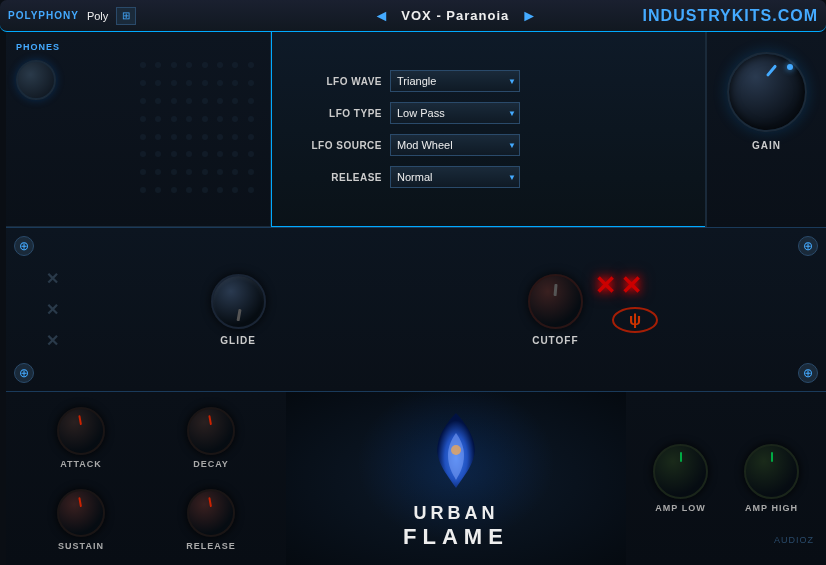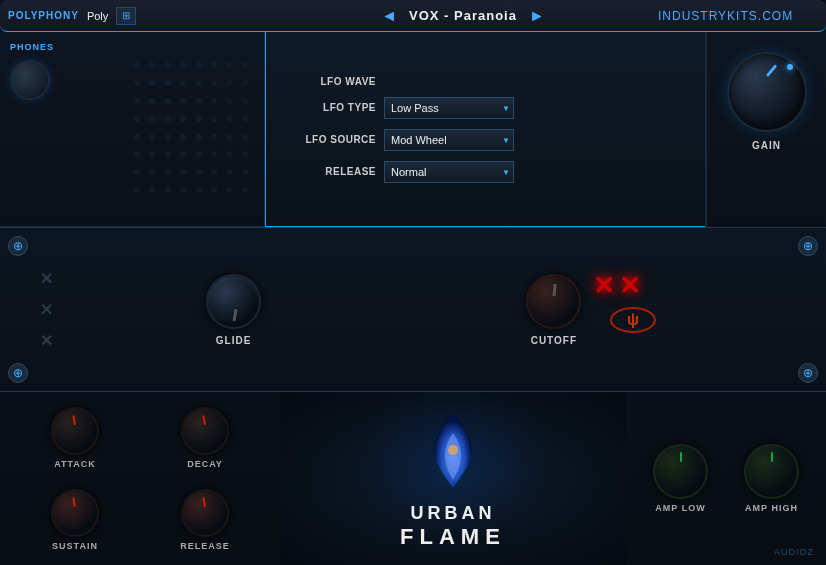--- a/index.html
+++ b/index.html
@@ -67,30 +67,31 @@
     }
     .preset-name {
       font-size: 13px;
       color: #eee;
       letter-spacing: 1px;
       font-weight: bold;
     }
     .top-bar-right {
       min-width: 160px;
       text-align: left;
-      font-size: 12px;
+      font-size: 16px;
       color: #4af;
       letter-spacing: 1px;
-      font-weight: normal;
+      font-weight: bold;
     }
 
     
     .main-content {
       display: flex;
       height: 533px;
+      padding-left: 6px;
     }
 
     
     .left-panel {
       width: 265px;
       background: linear-gradient(180deg, #0d1520 0%, #0a1018 100%);
       border-right: 1px solid #1a2a3a;
       position: relative;
     }
 
@@ -559,20 +560,28 @@
               <div class="speaker-dot"></div>
           </div>
         </div>
       </div>
 
       <div style="flex:1; background:linear-gradient(180deg,#0e1a28,#0a1218); border-left:1px solid #0af; border-right:1px solid #1a2a3a;">
         <div class="lfo-section">
 
           <div class="lfo-row">
             <span class="lfo-row-label">LFO WAVE</span>
+            <div class="lfo-select-wrap">
+              <select class="lfo-select">
+                <option>Triangle</option>
+                <option>Sine</option>
+                <option>Square</option>
+                <option>Sawtooth</option>
+              </select>
+            </div>
           </div>
 
           <div class="lfo-row">
             <span class="lfo-row-label">LFO TYPE</span>
             <div class="lfo-select-wrap">
               <select class="lfo-select">
                 <option selected="">Low Pass</option>
                 <option>High Pass</option>
                 <option>Band Pass</option>
               </select>
@@ -715,17 +724,17 @@
             <div class="small-knob has-green" style="background:radial-gradient(circle at 35% 30%,#1a2a1a,#060c12 70%);border-color:#1a251a;width:55px;height:55px;"></div>
             <span class="bottom-label">AMP LOW</span>
           </div>
           <div class="bottom-knob-group">
             <div class="small-knob has-green" style="background:radial-gradient(circle at 35% 30%,#1a2a1a,#060c12 70%);border-color:#1a251a;width:55px;height:55px;"></div>
             <span class="bottom-label">AMP HIGH</span>
           </div>
         </div>
       </div>
 
-      <div class="audioz-label" style="position:absolute;bottom:8px;right:12px;">AUDIOZ</div>
+      <div class="audioz-label" style="position:absolute;bottom:20px;right:12px;">AUDIOZ</div>
     </div>
 
   </div>
 </div>
 
 </body></html>

